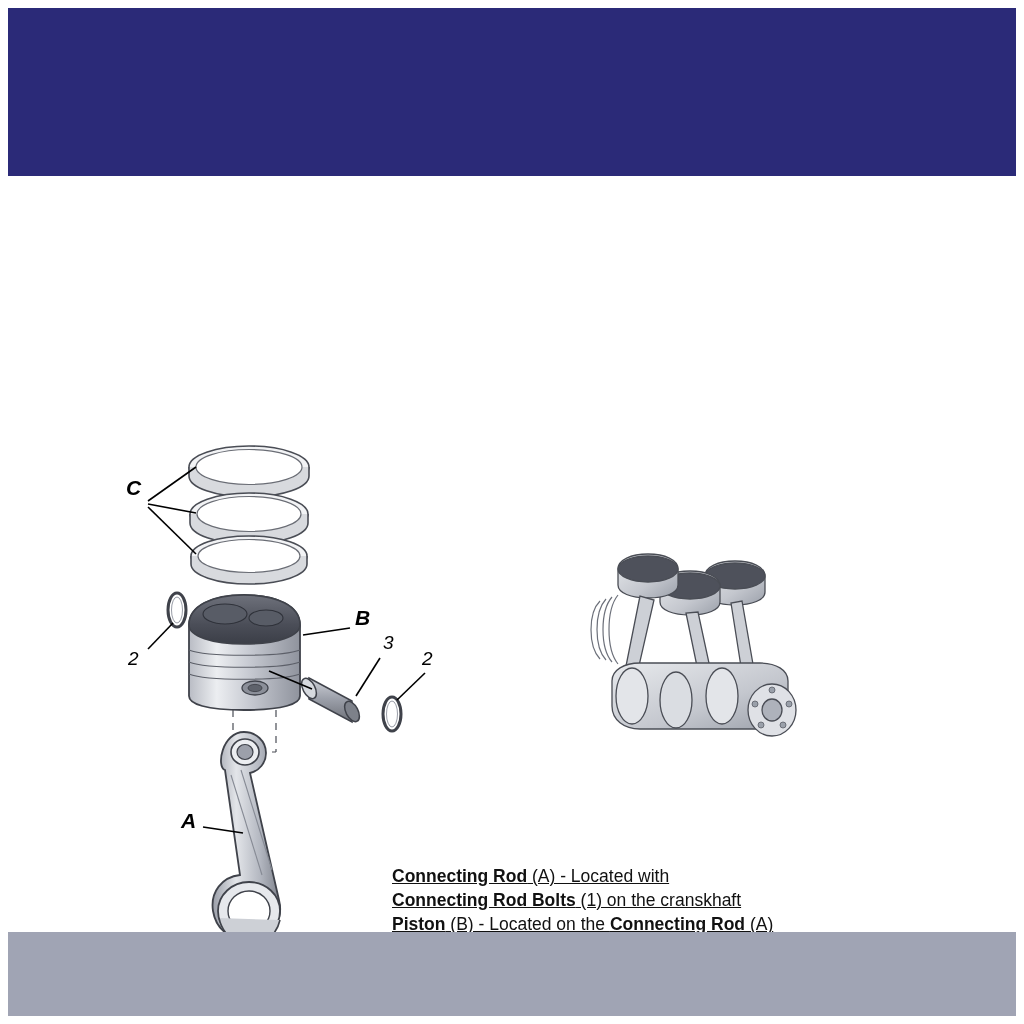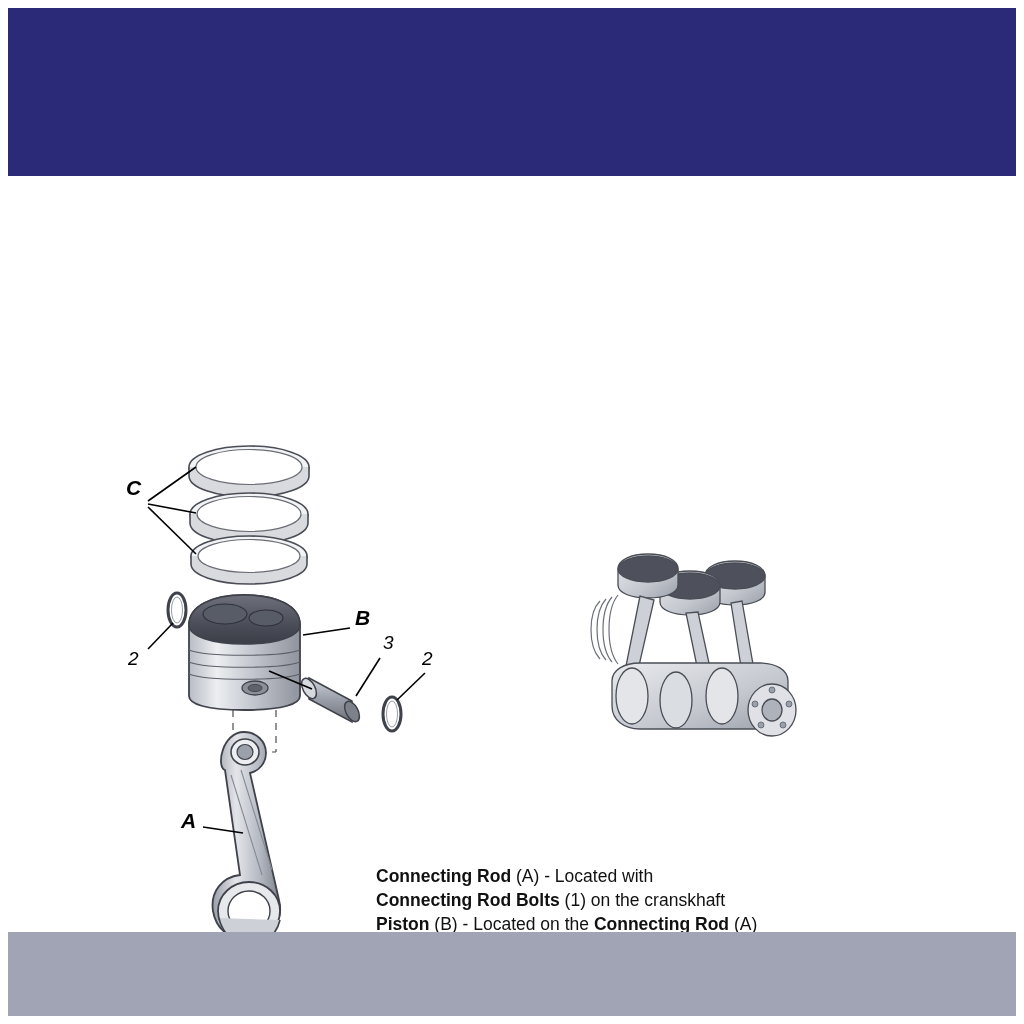--- a/index.html
+++ b/index.html
@@ -43,27 +43,28 @@
     top: 176px;
     width: 1024px;
     height: 756px;
   }
   .svg-layer {
     position: absolute;
     left: 0; top: 0;
   }
   #caption {
     position: absolute;
-    left: 376px;
+    left: 392px;
     top: 688px;
     width: 520px;
     font-size: 17.5px;
     line-height: 24px;
     color: #111111;
     white-space: pre-wrap;
+    text-decoration: underline;
   }
   #caption .b { font-weight: bold; }
   .callout-label {
     position: absolute;
     font-style: italic;
     font-weight: bold;
     font-size: 21px;
     color: #000000;
   }
   .num-label {

